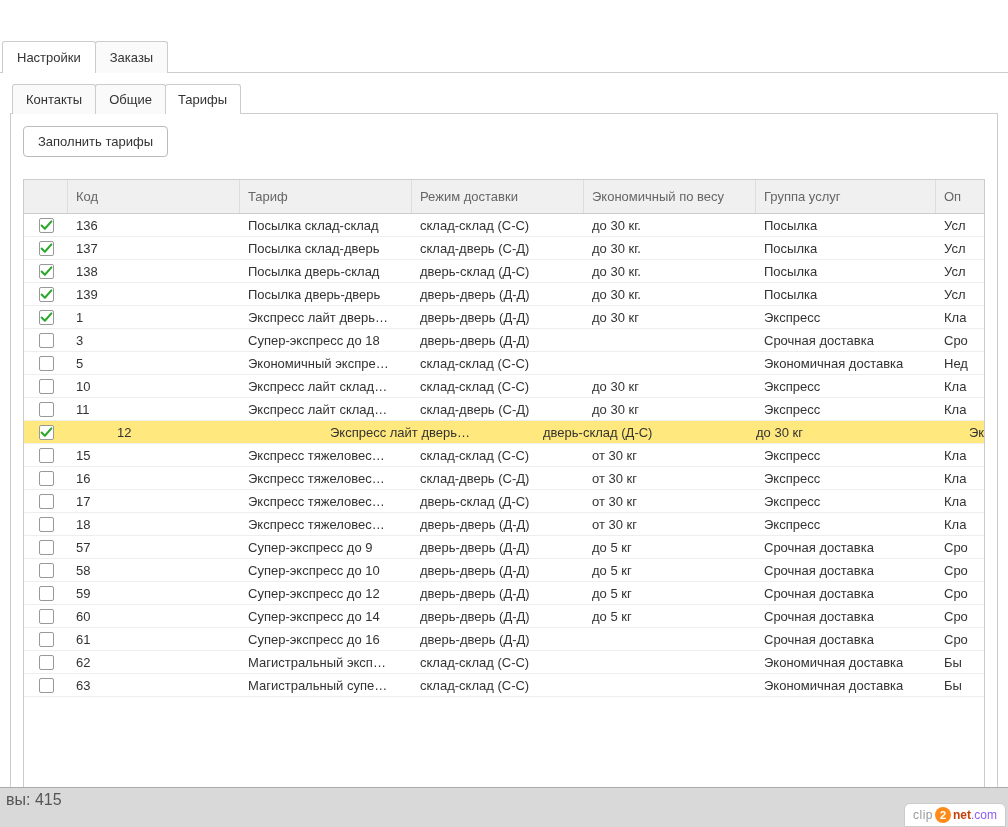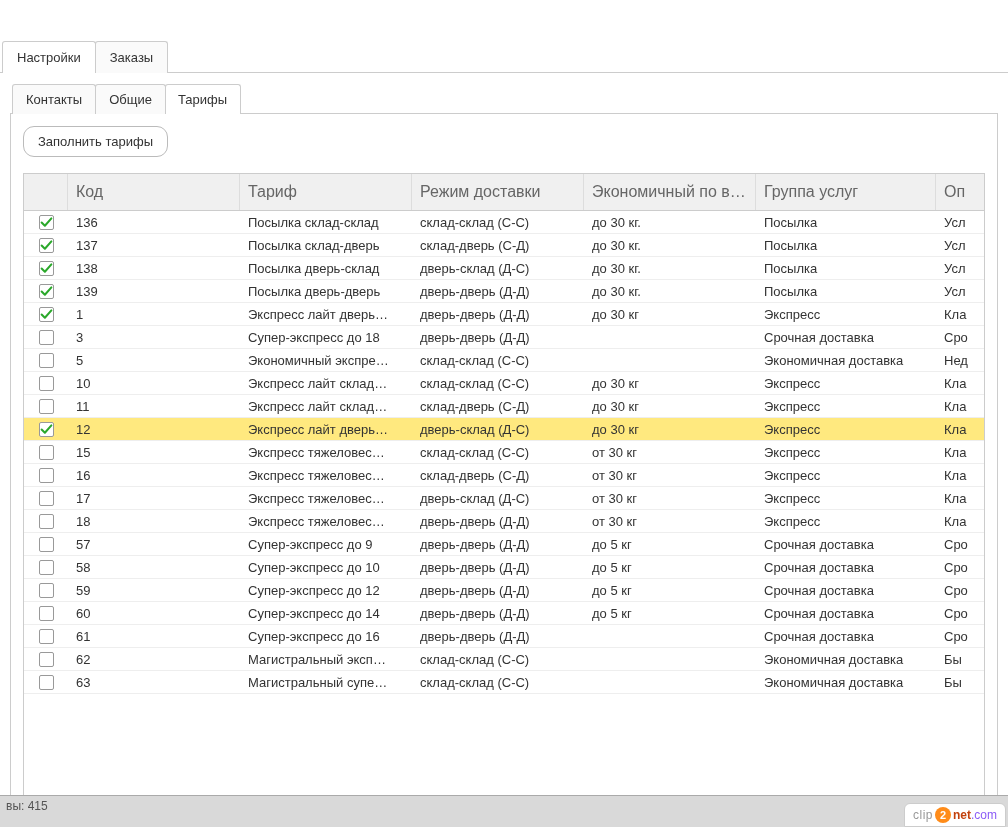--- a/index.html
+++ b/index.html
@@ -58,56 +58,56 @@
     border: 1px solid #ccc;
     border-top: none;
     padding: 12px;
     height: 718px;
     position: relative;
   }
   .fill-btn {
     display: inline-block;
     padding: 7px 14px;
     border: 1px solid #bbb;
-    border-radius: 11px;
+    border-radius: 4px;
     background: #fff;
     cursor: pointer;
-    margin-bottom: 16px;
+    margin-bottom: 22px;
   }
   .grid-wrap {
     border: 1px solid #ccc;
     height: 640px;
     overflow: hidden;
     position: relative;
   }
   .grid-head {
     display: flex;
     background: #f0f0f0;
     border-bottom: 1px solid #ccc;
     color: #666;
-    font-size: 16px;
+    font-size: 13px;
   }
   .grid-head .cell {
     padding: 9px 8px;
     border-right: 1px solid #ddd;
     overflow: hidden;
     white-space: nowrap;
     text-overflow: ellipsis;
   }
   .grid-body {
     height: 608px;
     overflow-y: auto;
   }
   .grid-row {
     display: flex;
     border-bottom: 1px solid #eee;
     height: 23px;
     align-items: center;
   }
-  .grid-row.selected { background: #ffe97f; }
+  .grid-row.selected { background: #ffe97f; gap: 41px; }
   .grid-row .cell {
     padding: 0 8px;
     overflow: hidden;
     white-space: nowrap;
     text-overflow: ellipsis;
     color: #333;
   }
   .col-check { width: 44px; flex: 0 0 44px; display:flex; align-items:center; justify-content:center;}
   .col-code  { width: 172px; flex: 0 0 172px; }
   .col-tarif { width: 172px; flex: 0 0 172px; }
@@ -123,24 +123,24 @@
     align-items: center;
     justify-content: center;
     background: #fff;
   }
   .checkbox svg { display: none; }
   .checkbox.checked svg { display: block; }
   .status-bar {
     position: absolute;
     left: 0; bottom: 0;
     width: 100%;
-    height: 32px;
+    height: 40px;
     background: #d9d9d9;
     border-top: 1px solid #aaa;
-    font-size: 12px;
+    font-size: 16px;
     color: #555;
     padding: 3px 6px;
   }
   .watermark {
     position: absolute;
     right: 2px; bottom: 0;
     background: #fff;
     border: 1px solid #ccc;
     border-top-left-radius: 6px;
     border-top-right-radius: 6px;

